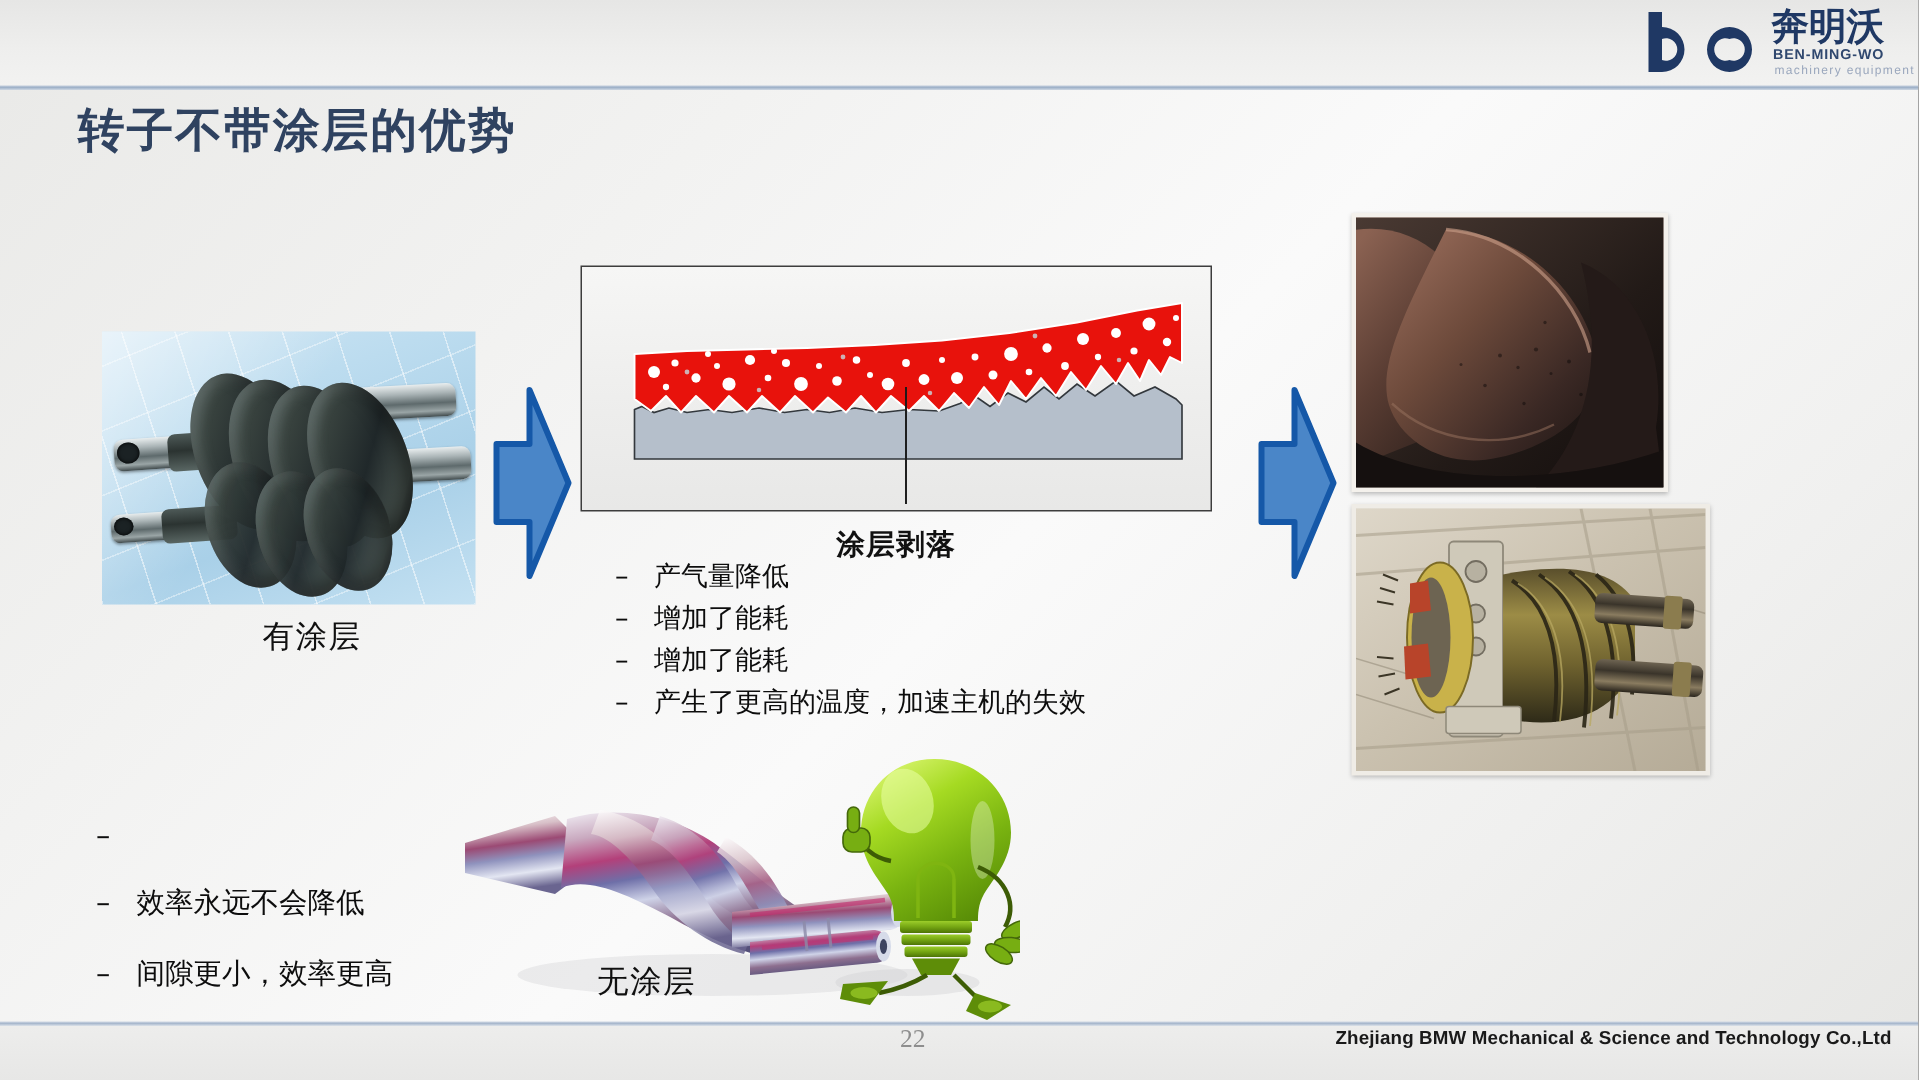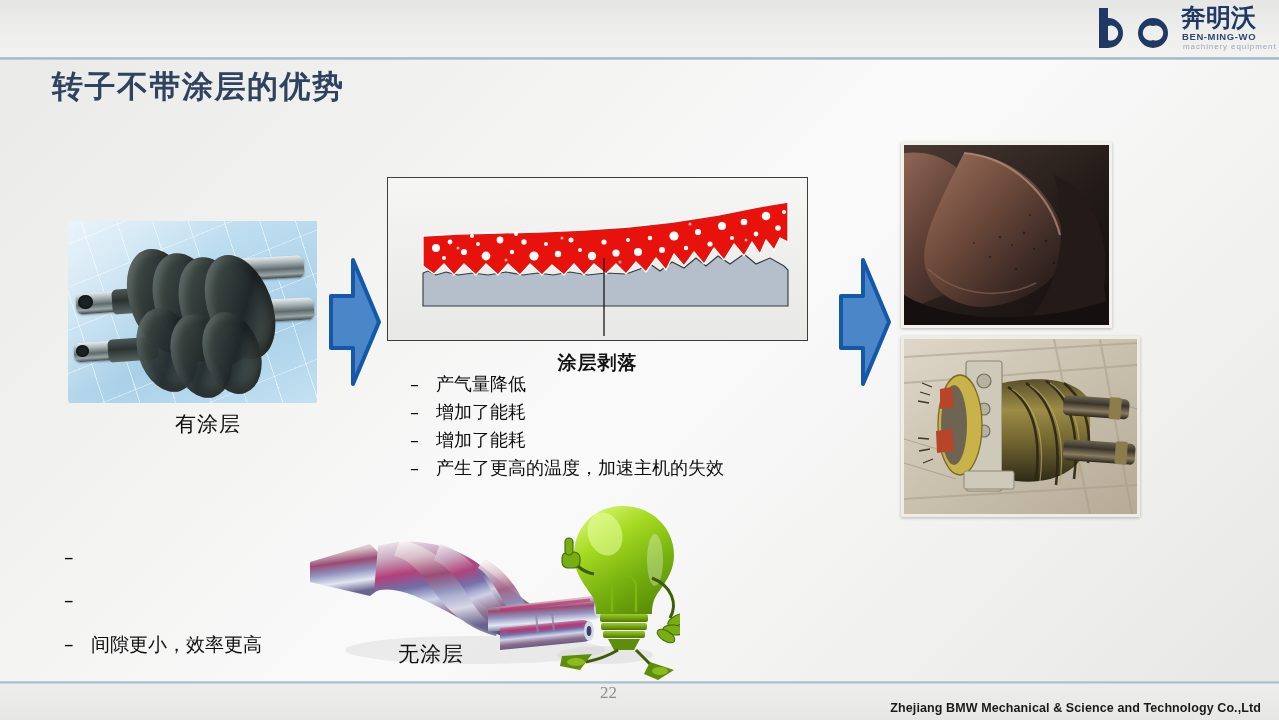--- a/index.html
+++ b/index.html
@@ -265,21 +265,20 @@
   }
   #footer-company {
     position: absolute;
     right: 18px; top: 685px;
     font-family: "Liberation Sans", sans-serif;
     font-weight: bold;
     font-size: 12.5px;
     color: #1a1a1a;
     letter-spacing: 0.1px;
     white-space: nowrap;
-    margin-top: 16px;
   }
 </style>
 </head>
 <body>
 
 <div id="slide">
 
   <div id="header-band"></div>
   <div id="header-rule"></div>
 
@@ -553,20 +552,21 @@
       </svg>
     </div>
   </div>
 
   <div id="advantages-bullets">
     <div class="bullet-row">
       <span class="dash">–</span>
     </div>
     <div class="bullet-row">
       <span class="dash">–</span>
+      <span>效率永远不会降低</span>
     </div>
     <div class="bullet-row">
       <span class="dash">–</span>
       <span>间隙更小，效率更高</span>
     </div>
   </div>
 
   <div id="uncoated-graphic">
     <svg width="380" height="180" viewBox="0 0 380 180">
       <defs>

